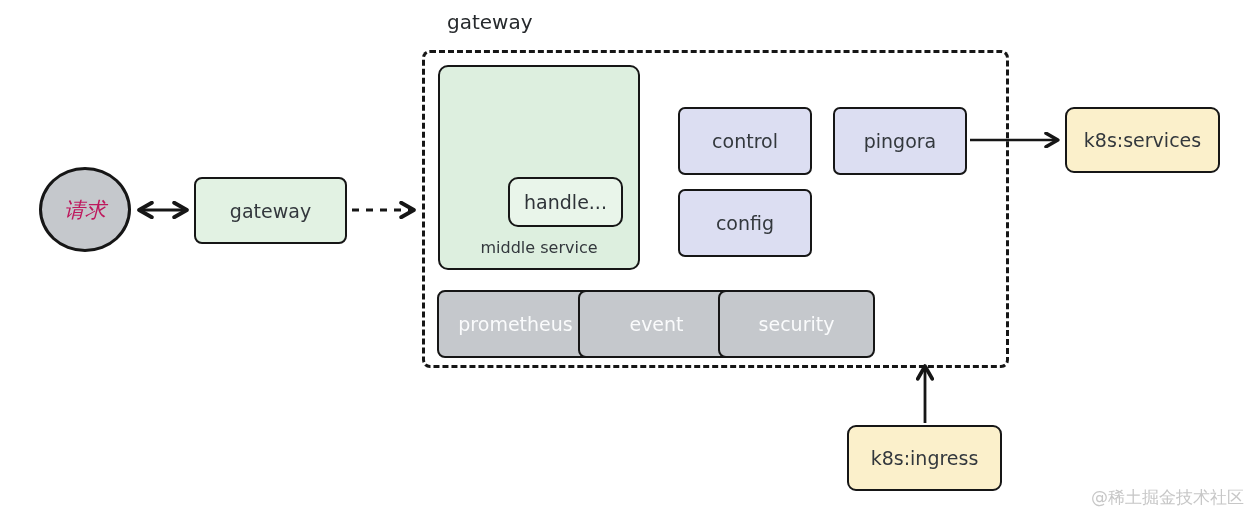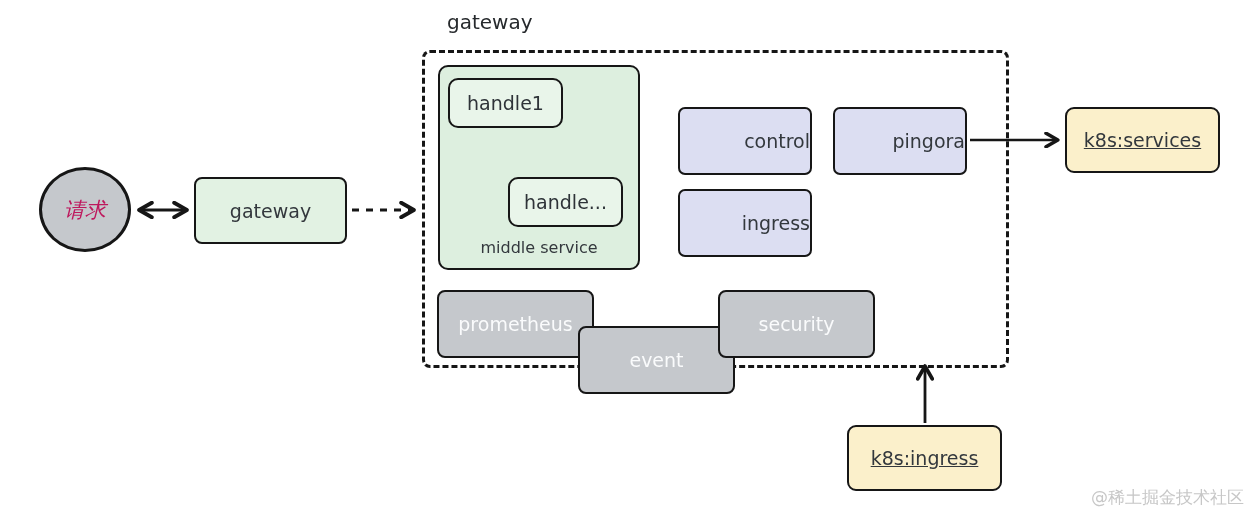--- a/index.html
+++ b/index.html
@@ -78,40 +78,38 @@
     font-size: 19px;
     color: #2e3338;
   }
   .handle-1 { left: 448px; top: 78px; }
   .handle-2 { left: 478px; top: 116px; }
   .handle-3 { left: 508px; top: 154px; margin-top: 23px; }
   .lavender {
     width: 134px; height: 68px;
     border-radius: 7px;
     background: #dcdef2;
-    justify-content: flex-end;
   }
   .control-node { left: 678px; top: 107px; }
   .pingora-node { left: 833px; top: 107px; }
   .config-node  { left: 678px; top: 189px; }
   .plugin {
     top: 290px;
     width: 157px; height: 68px;
     border-radius: 8px;
     background: #c5c8cc;
     color: #fafbfc;
   }
   .plugin-1 { left: 437px; }
-  .plugin-2 { left: 578px; margin-top: 36px; }
+  .plugin-2 { left: 578px; }
   .plugin-3 { left: 718px; }
   .plugin-4 { left: 857px; }
   .yellow {
     border-radius: 9px;
     background: #fbf0cb;
-    text-decoration: underline;
   }
   .services-node { left: 1065px; top: 107px; width: 155px; height: 66px; }
   .ingress-node  { left: 847px;  top: 425px; width: 155px; height: 66px; }
   .arrows-layer {
     position: absolute;
     left: 0; top: 0;
     width: 1256px; height: 514px;
     pointer-events: none;
   }
   .watermark {
@@ -145,35 +143,32 @@
   <div class="node gateway-node">
     <span>gateway</span>
   </div>
 
   <div class="outer-label">gateway</div>
   <div class="outer-container"></div>
 
   <div class="node middle-service">
     <span>middle service</span>
   </div>
-  <div class="handle-card handle-1">
-    <span>handle1</span>
-  </div>
   <div class="handle-card handle-3">
     <span>handle...</span>
   </div>
 
   <div class="node lavender control-node">
     <span>control</span>
   </div>
   <div class="node lavender pingora-node">
     <span>pingora</span>
   </div>
   <div class="node lavender config-node">
-    <span>ingress</span>
+    <span>config</span>
   </div>
 
   <div class="node plugin plugin-1">
     <span>prometheus</span>
   </div>
   <div class="node plugin plugin-2">
     <span>event</span>
   </div>
   <div class="node plugin plugin-3">
     <span>security</span>

